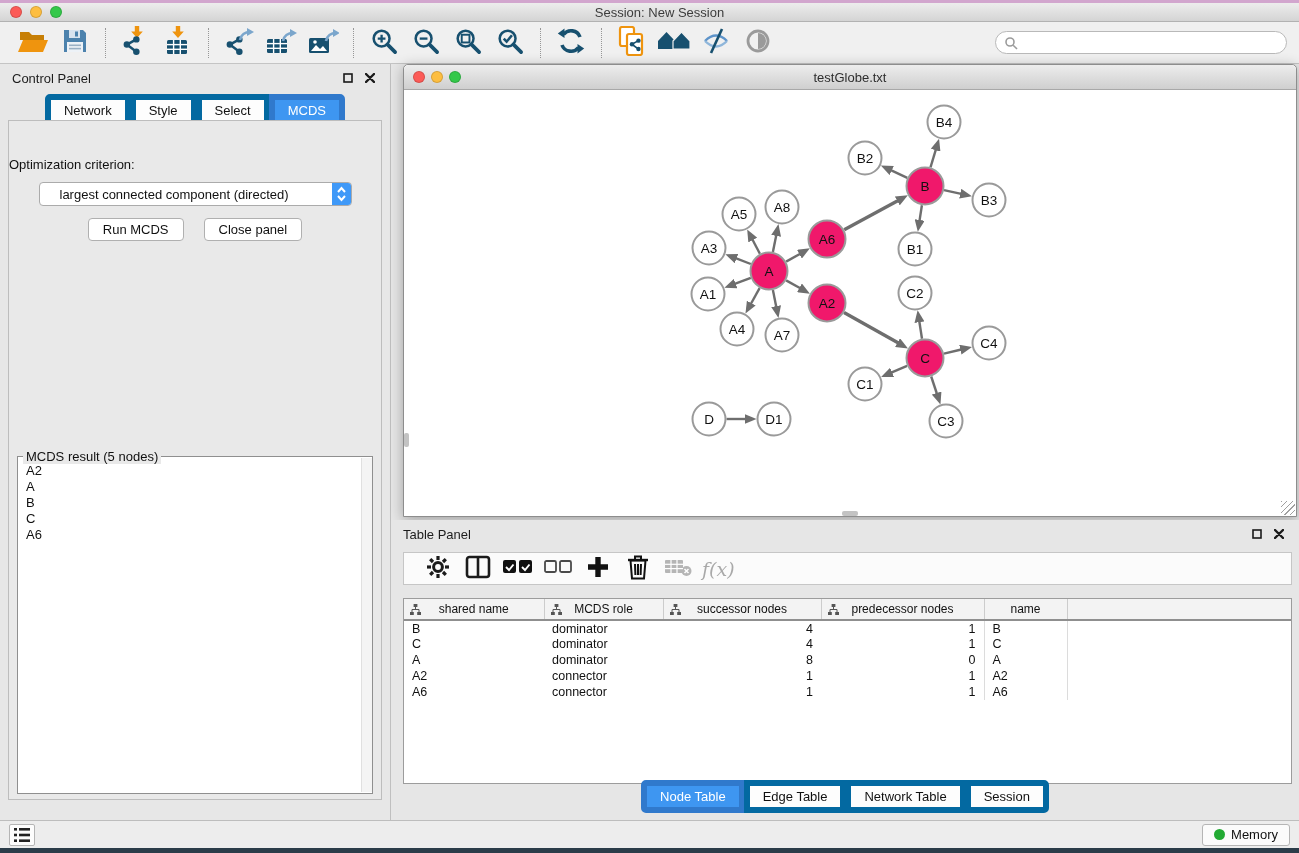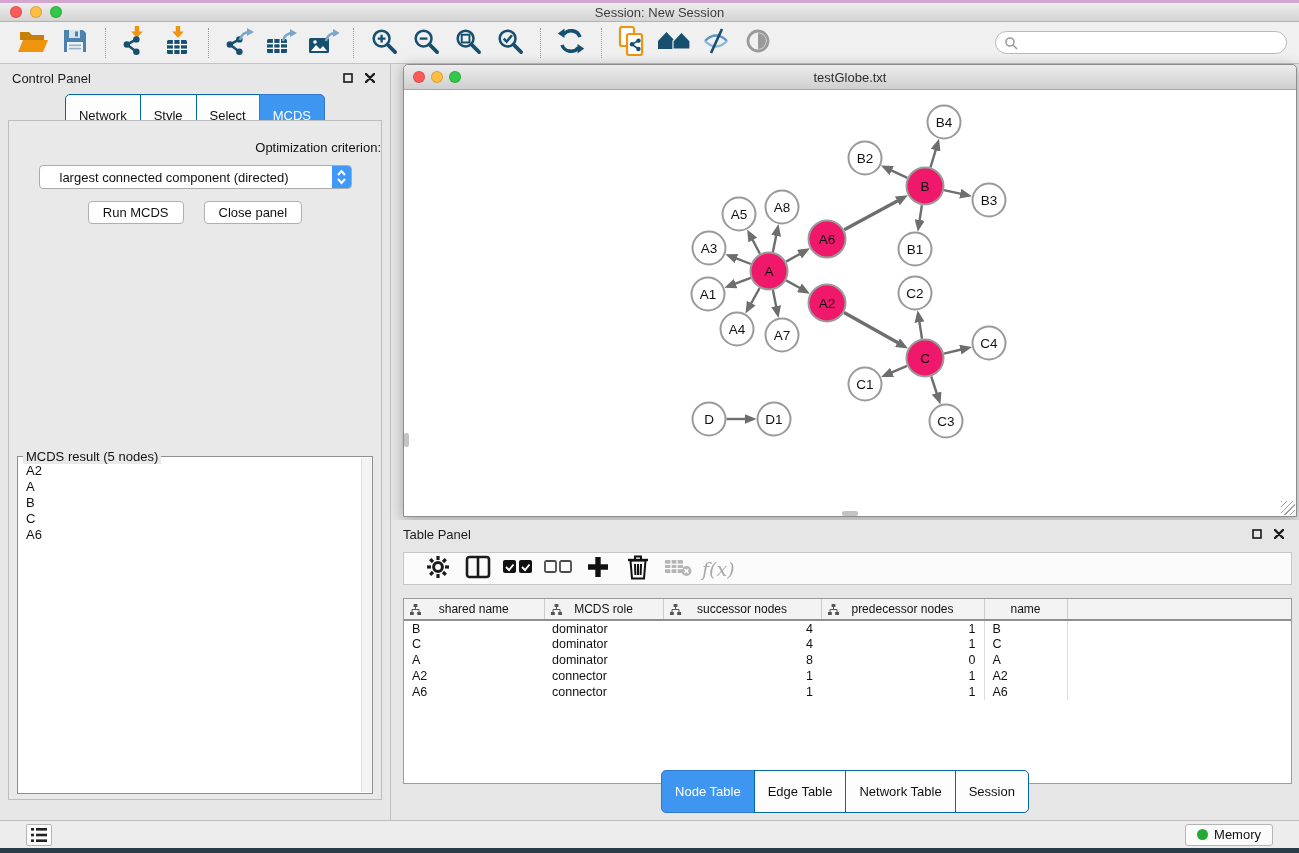--- a/index.html
+++ b/index.html
@@ -27,26 +27,26 @@
 
   .main { display:flex; height:756px; }
 
   
   .control-panel { width:391px; background:#e7e7e7; border-right:1px solid #bfbfbf; position:relative; flex:none; }
   .panel-head { height:28px; display:flex; align-items:center; padding:0 12px; font-size:13px; color:#1c1c1c; }
   .panel-head .spacer { flex:1; }
   .mini-btn { width:16px; height:16px; display:flex; align-items:center; justify-content:center; margin-left:6px; background:none; border:none; }
   .cp-tabs { display:flex; justify-content:center; margin-top:2px; }
   .seg { display:flex; }
-  .seg .tab { padding:13px 13px; font-size:13px; background:#fdfdfd; border:1px solid #0369a1; margin-left:-1px; color:#111; cursor:default; white-space:nowrap; }
+  .seg .tab { padding:3px 13px; font-size:13px; background:#fdfdfd; border:6px solid #0369a1; margin-left:-1px; color:#111; cursor:default; white-space:nowrap; }
   .seg .tab:first-child { border-radius:5px 0 0 5px; margin-left:0; }
   .seg .tab:last-child { border-radius:0 5px 5px 0; }
   .seg .tab.active { background:#3e96f1; border-color:#3079cc; color:#fff; }
   .cp-body { position:absolute; left:8px; right:8px; top:56px; bottom:20px; background:#e9e9e9; border:1px solid #bdbdbd; }
-  .opt-label { text-align:right; margin-top:19px; font-size:13px; color:#111; }
+  .opt-label { text-align:left; margin-top:36px; font-size:13px; color:#111; }
   .dropdown { width:313px; height:24px; margin:10px auto 0; background:#fff; border:1px solid #ababab; border-radius:4px;
     display:flex; align-items:center; font-size:13px; color:#111; }
   .dropdown .dd-text { padding-left:20px; flex:1; white-space:nowrap; overflow:hidden; }
   .dropdown .stepper { width:19px; height:22px; background:#3f99f8; border-radius:0 3px 3px 0; display:flex; align-items:center; justify-content:center; }
   .btn-row { display:flex; justify-content:center; gap:20px; margin-top:12px; }
   .push-btn { font-size:13px; color:#111; background:#fff; border:1px solid #b0b0b0; border-radius:4px; padding:3px 14px; cursor:default; }
   .result-box { position:absolute; left:8px; right:8px; top:335px; bottom:5px; border:1px solid #8f8f8f; background:#fff; }
   .result-legend { position:absolute; top:-8px; left:5px; background:#e9e9e9; padding:0 3px; font-size:13px; color:#111; }
   .result-list { list-style:none; padding:6px 8px; font-size:13px; color:#111; }
   .result-list li { line-height:16px; }
@@ -80,21 +80,21 @@
     font-weight:normal; font-size:12px; color:#111; position:relative; text-align:center; }
   table.datatable th.no-right { border-right:none; }
   table.datatable th .col-icon { position:absolute; left:6px; top:5px; }
   table.datatable td { height:16px; font-size:12.5px; color:#111; padding:0 8px; white-space:nowrap; }
   td.al { text-align:left; } td.ar { text-align:right; }
   td.sep-r { border-right:1px solid #dcdcdc; }
   .tp-tabs { position:absolute; left:0; right:0; bottom:4px; display:flex; justify-content:center; }
 
   
   .statusbar { position:absolute; left:0; bottom:5px; width:100%; height:28px; background:#ededed; border-top:1px solid #bdbdbd;
-    display:flex; align-items:center; padding:0 26px; }
+    display:flex; align-items:center; padding:0 9px; }
   .list-btn { width:26px; height:22px; background:#fdfdfd; border:1px solid #b5b5b5; border-radius:2px; display:flex; align-items:center; justify-content:center; }
   .memory-btn { margin-left:auto; height:22px; background:#fbfbfb; border:1px solid #b5b5b5; border-radius:3px;
     display:flex; align-items:center; gap:6px; padding:0 11px; font-size:13px; color:#111; }
   .mem-dot { width:11px; height:11px; border-radius:50%; }
 </style>
 </head>
 <body>
 
 <div class="desktop-top"></div>
 

